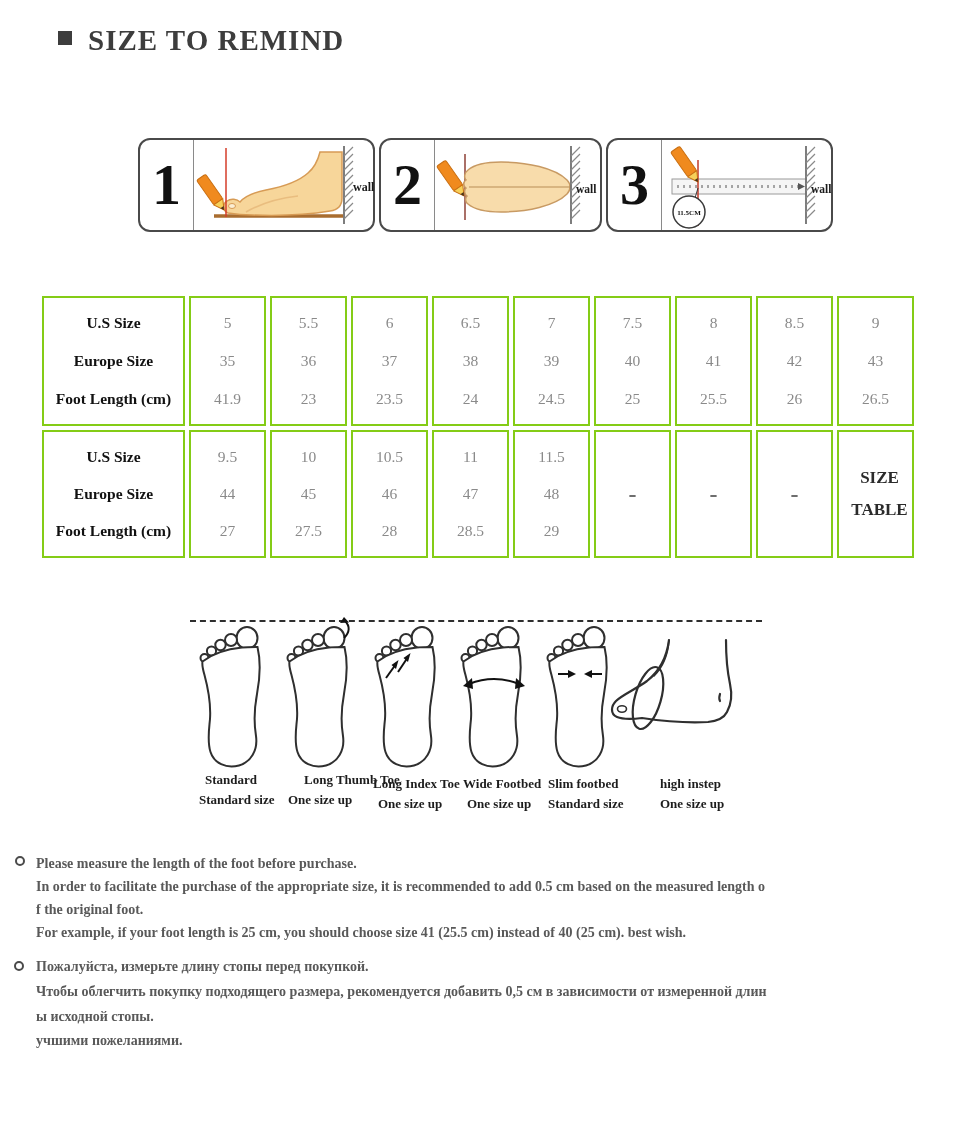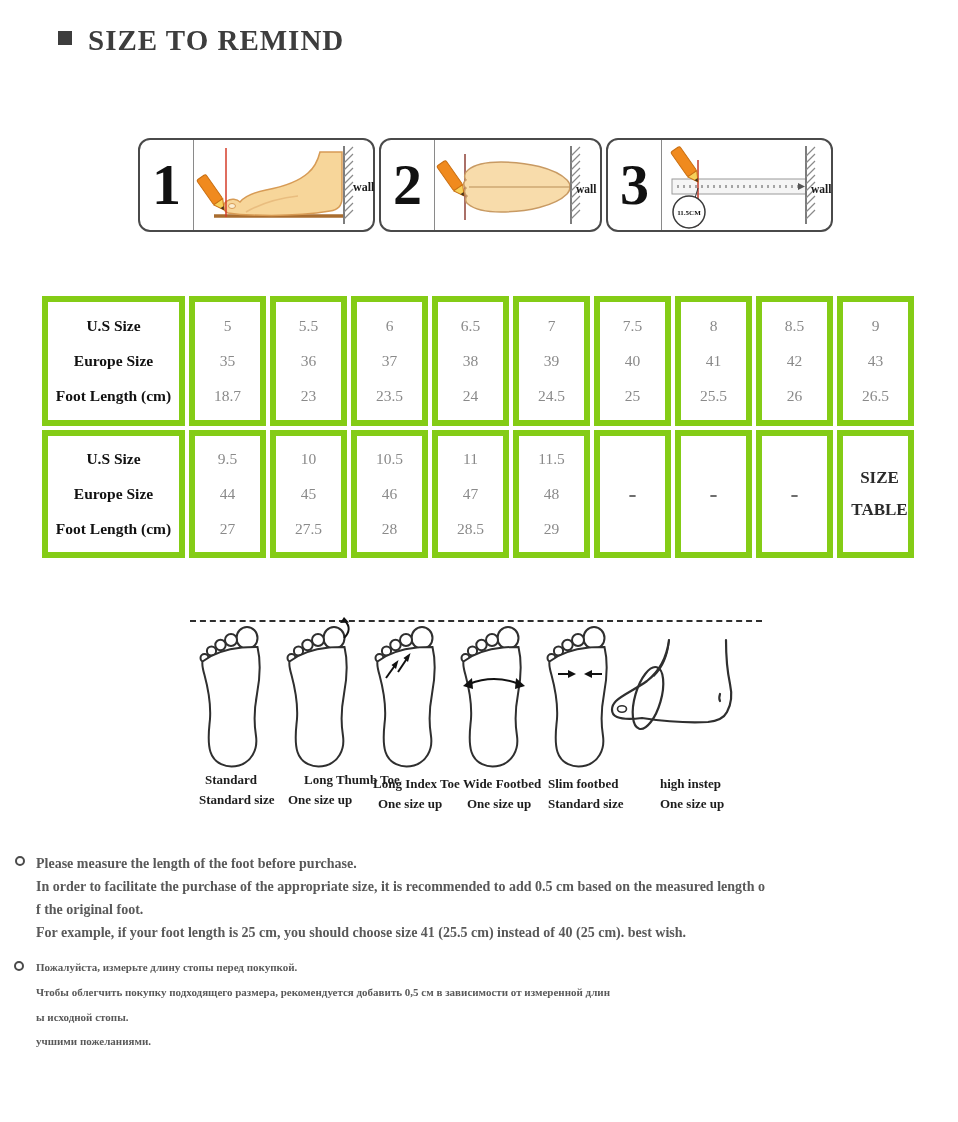--- a/index.html
+++ b/index.html
@@ -11,40 +11,40 @@
               color:#3d3d3d;letter-spacing:1px;}
   
   .step-panel{position:absolute;top:138px;height:94px;border:2px solid #4a4a4a;border-radius:12px;
               background:#fff;display:flex;box-sizing:border-box;}
   .step-num{width:53px;border-right:1.5px solid #8a8a8a;display:flex;align-items:center;
             justify-content:center;font-size:58px;font-weight:bold;color:#111;line-height:1;}
   .step-art{flex:1;position:relative;}
   .step-art svg{position:absolute;left:0;top:0;}
   
   .st-block{position:absolute;left:42px;width:872px;display:flex;gap:4px;}
-  .st-cell{border:6px solid #84cc16;background:#fff;box-sizing:border-box;display:flex;
+  .st-cell{border:2px solid #84cc16;background:#fff;box-sizing:border-box;display:flex;
            flex-direction:column;justify-content:space-around;align-items:center;
            padding:6px 0;width:77px;}
   .st-label-cell{width:143px;}
   .st-label-cell div{font-weight:bold;color:#111;font-size:15.5px;}
   .st-val{color:#8a8a8a;font-size:15.5px;}
   .st-dash-cell{justify-content:center;}
   .st-dash{color:#6e6e6e;font-size:24px;font-weight:bold;line-height:0.5;}
   .st-tablelabel-cell{justify-content:center;padding-left:8px;}
   .st-tablelabel-cell div{font-weight:bold;color:#2b2b2b;font-size:17px;line-height:1.9;}
   
   .feet-dash-line{position:absolute;left:190px;top:620px;width:572px;border-top:2.5px dashed #2e2e2e;}
   .foot-fig{position:absolute;}
   .foot-label{position:absolute;font-size:13px;font-weight:bold;color:#1d1d1d;white-space:nowrap;}
   
   .note-bullet{position:absolute;width:10px;height:10px;border:2px solid #4a4a4a;border-radius:50%;
                background:#fff;box-sizing:border-box;}
   .note-block{position:absolute;left:36px;width:900px;font-weight:bold;color:#595959;}
   .note-en{top:852px;font-size:14px;line-height:23px;}
-  .note-ru{top:955px;font-size:11px;line-height:24.8px;}
+  .note-ru{top:955px;font-size:14px;line-height:24.8px;}
 </style>
 </head>
 <body>
 
 <div class="page">
 
   <svg width="0" height="0" style="position:absolute">
     <defs>
       <g id="pencil-shape">
         <rect x="-5.5" y="-40" width="11" height="30" rx="2" fill="#f08a1e" stroke="#c96f12" stroke-width="1"></rect>
@@ -110,21 +110,21 @@
 
   <div class="st-block" style="top:296px;height:130px;">
     <div class="st-cell st-label-cell">
       <div>U.S Size</div>
       <div>Europe Size</div>
       <div>Foot Length (cm)</div>
     </div>
     <div class="st-cell">
         <div class="st-val">5</div>
         <div class="st-val">35</div>
-        <div class="st-val">18.7</div>
+        <div class="st-val">41.9</div>
       </div>
     <div class="st-cell">
         <div class="st-val">5.5</div>
         <div class="st-val">36</div>
         <div class="st-val">23</div>
       </div>
     <div class="st-cell">
         <div class="st-val">6</div>
         <div class="st-val">37</div>
         <div class="st-val">23.5</div>

